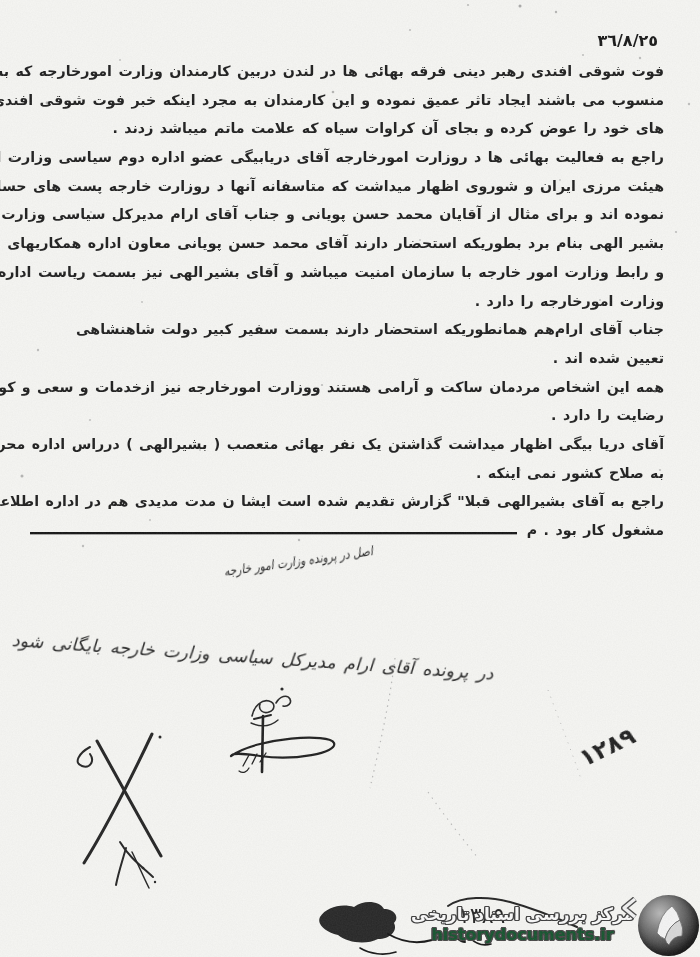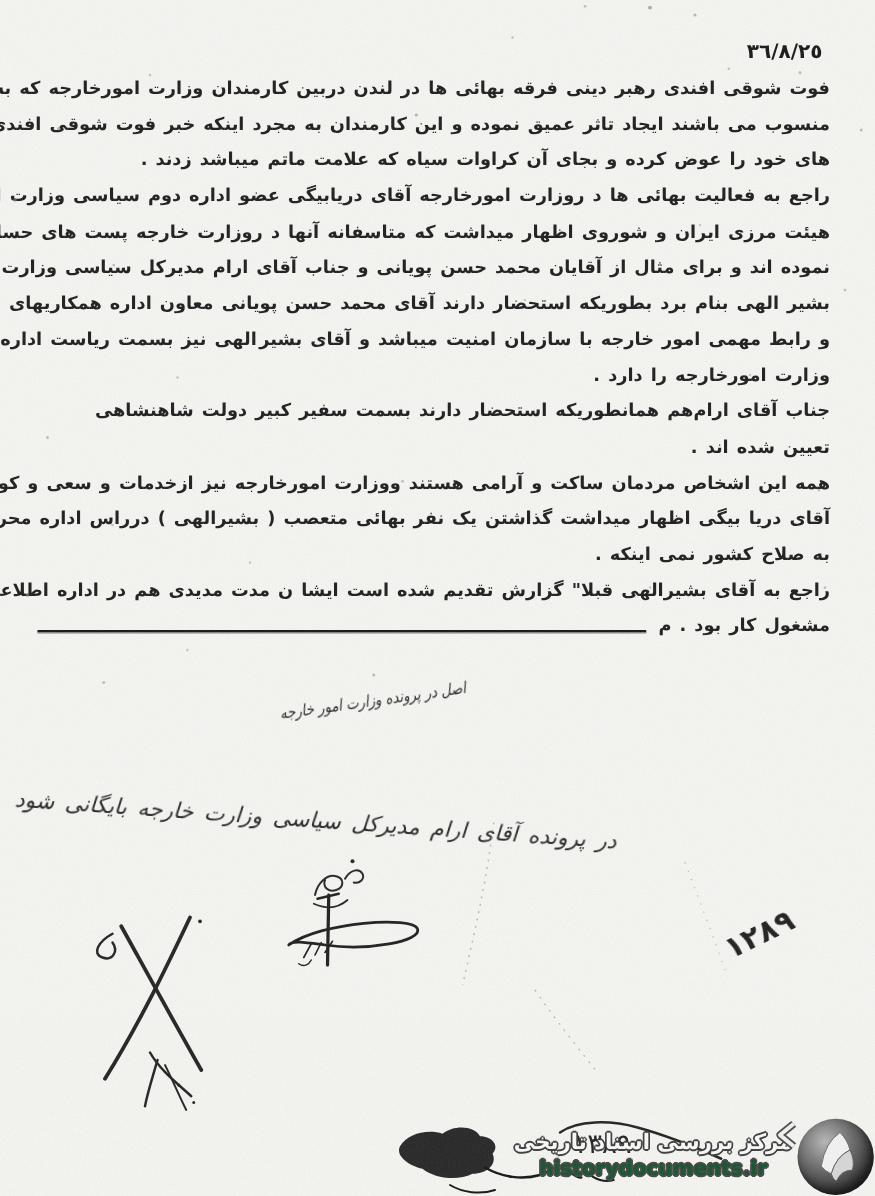--- a/index.html
+++ b/index.html
@@ -106,36 +106,39 @@
       <div class="line">
         <span>هیئت مرزی ایران و شوروی اظهار میداشت که متاسفانه آنها د روزارت خارجه پست های حساس و مهمی را اشغال</span>
       </div>
       <div class="line">
         <span>نموده اند و برای مثال از آقایان محمد حسن پویانی و جناب آقای ارام مدیرکل سیاسی وزارت خارجه و آقای ـــ</span>
       </div>
       <div class="line">
         <span>بشیر الهی بنام برد بطوریکه استحضار دارند آقای محمد حسن پویانی معاون اداره همکاریهای بین المللــــی</span>
       </div>
       <div class="line">
-        <span>و رابط مهمی امور خارجه با سازمان امنیت میباشد و آقای بشیر</span>
+        <span>و رابط وزارت امور خارجه با سازمان امنیت میباشد و آقای بشیر</span>
         <span class="seg-redacted"></span>
         <span> الهی نیز بسمت ریاست اداره محرمانــــه</span>
       </div>
       <div class="line">
         <span>وزارت امورخارجه را دارد .</span>
       </div>
       <div class="line">
         <span>جناب آقای ارام </span>
         <span> هم همانطوریکه استحضار دارند بسمت سفیر کبیر دولت شاهنشاهی </span>
       </div>
       <div class="line">
         <span>تعیین شده اند .</span>
       </div>
       <div class="line">
         <span>همه این اشخاص مردمان ساکت و آرامی هستند ووزارت امورخارجه نیز ازخدمات و سعی و کوشش آنها کمــــال</span>
+      </div>
+      <div class="line">
+        <span>رضایت را دارد .</span>
       </div>
       <div class="line">
         <span>آقای دریا بیگی اظهار میداشت گذاشتن یک نفر بهائی متعصب ( بشیرالهی ) درراس اداره محرمانه بهیچ وجه</span>
       </div>
       <div class="line">
         <span>به صلاح کشور نمی اینکه .</span>
       </div>
       <div class="line">
         <span>راجع به آقای بشیرالهی قبلا" گزارش تقدیم شده است ایشا ن مدت مدیدی هم در اداره اطلاعات وزارت خارجــــه</span>
       </div>

